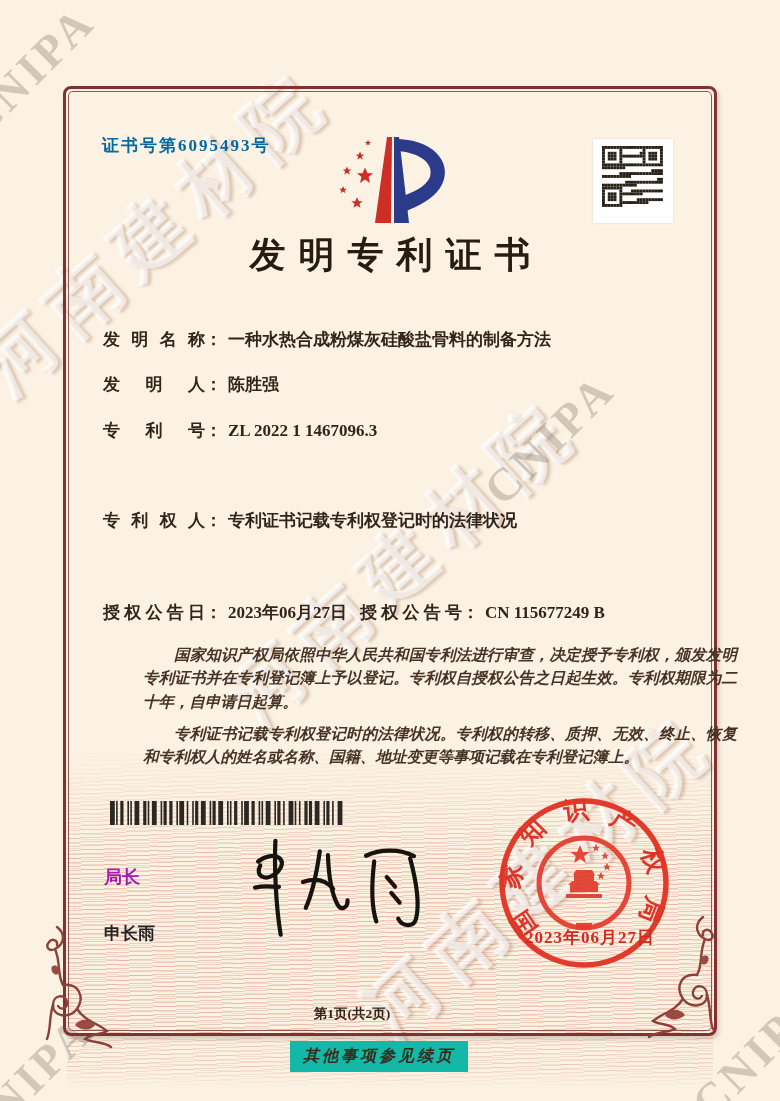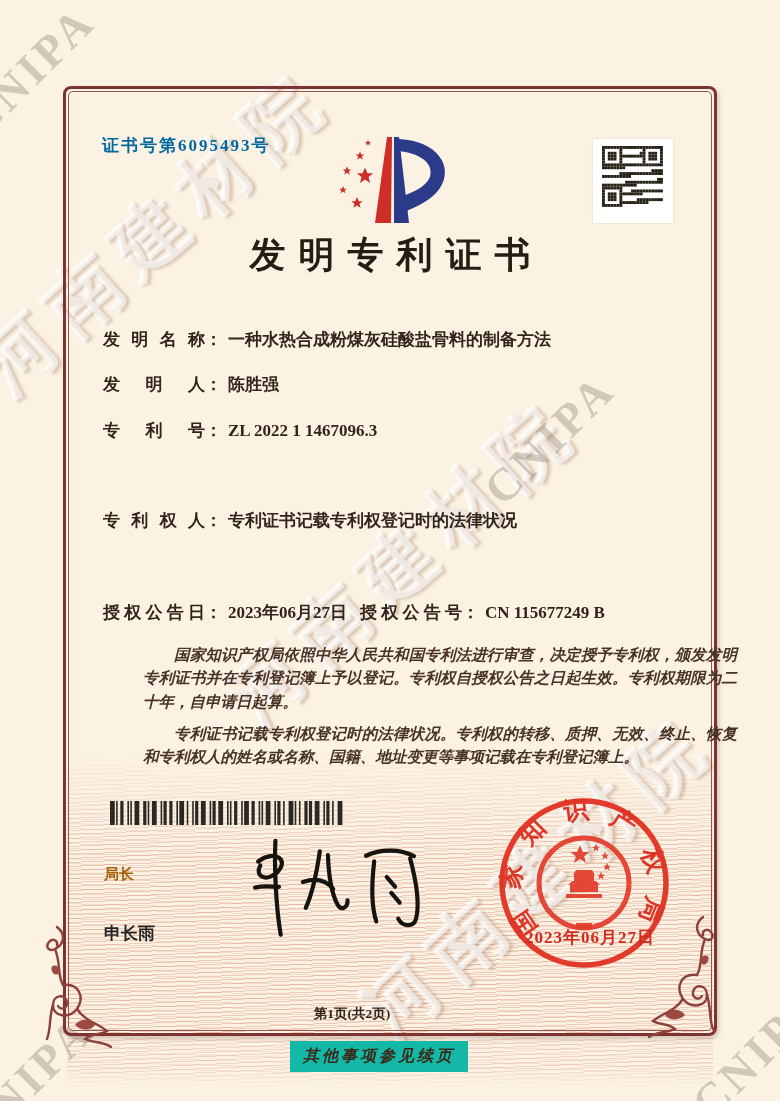--- a/index.html
+++ b/index.html
@@ -70,21 +70,21 @@
   .lbl{display:inline-block; width:102px; text-align:justify; text-align-last:justify; vertical-align:top;}
   .val{margin-left:6px;}
   .grant-no{position:absolute; left:257px; top:0; white-space:nowrap;}
   .paras{
     left:101px; top:643px; width:594px;
     font-size:15.5px; line-height:1.5; font-weight:600; font-style:italic;
     color:#473326; text-align:justify;margin-left:42px;
   }
   .paras p{margin:0 0 9px 0; text-indent:2em;}
   .barcode{left:110px; top:801px;}
-  .signer-title{left:104px; top:865px; font-size:15px; font-weight:bold; color:#a16207;}
+  .signer-title{left:104px; top:865px; font-size:18px; font-weight:bold; color:#a21caf;}
   .signer-name{left:104px; top:897px; font-size:17px; font-weight:bold; color:#242424;margin-top:25px;}
   .signature{left:225px; top:833px;}
   .seal-svg{left:474px; top:773px; z-index:4;}
   .seal-date{
     left:480px; top:926px; width:220px; text-align:center; z-index:5;
     font-size:17px; font-weight:bold; color:#cf2a1e; letter-spacing:1px;
   }
   .page-info{left:0; top:1005px; width:704px; text-align:center; font-size:13.5px; font-weight:bold; color:#33241a;}
   .note-box{
     left:290px; top:1041px; z-index:3;

